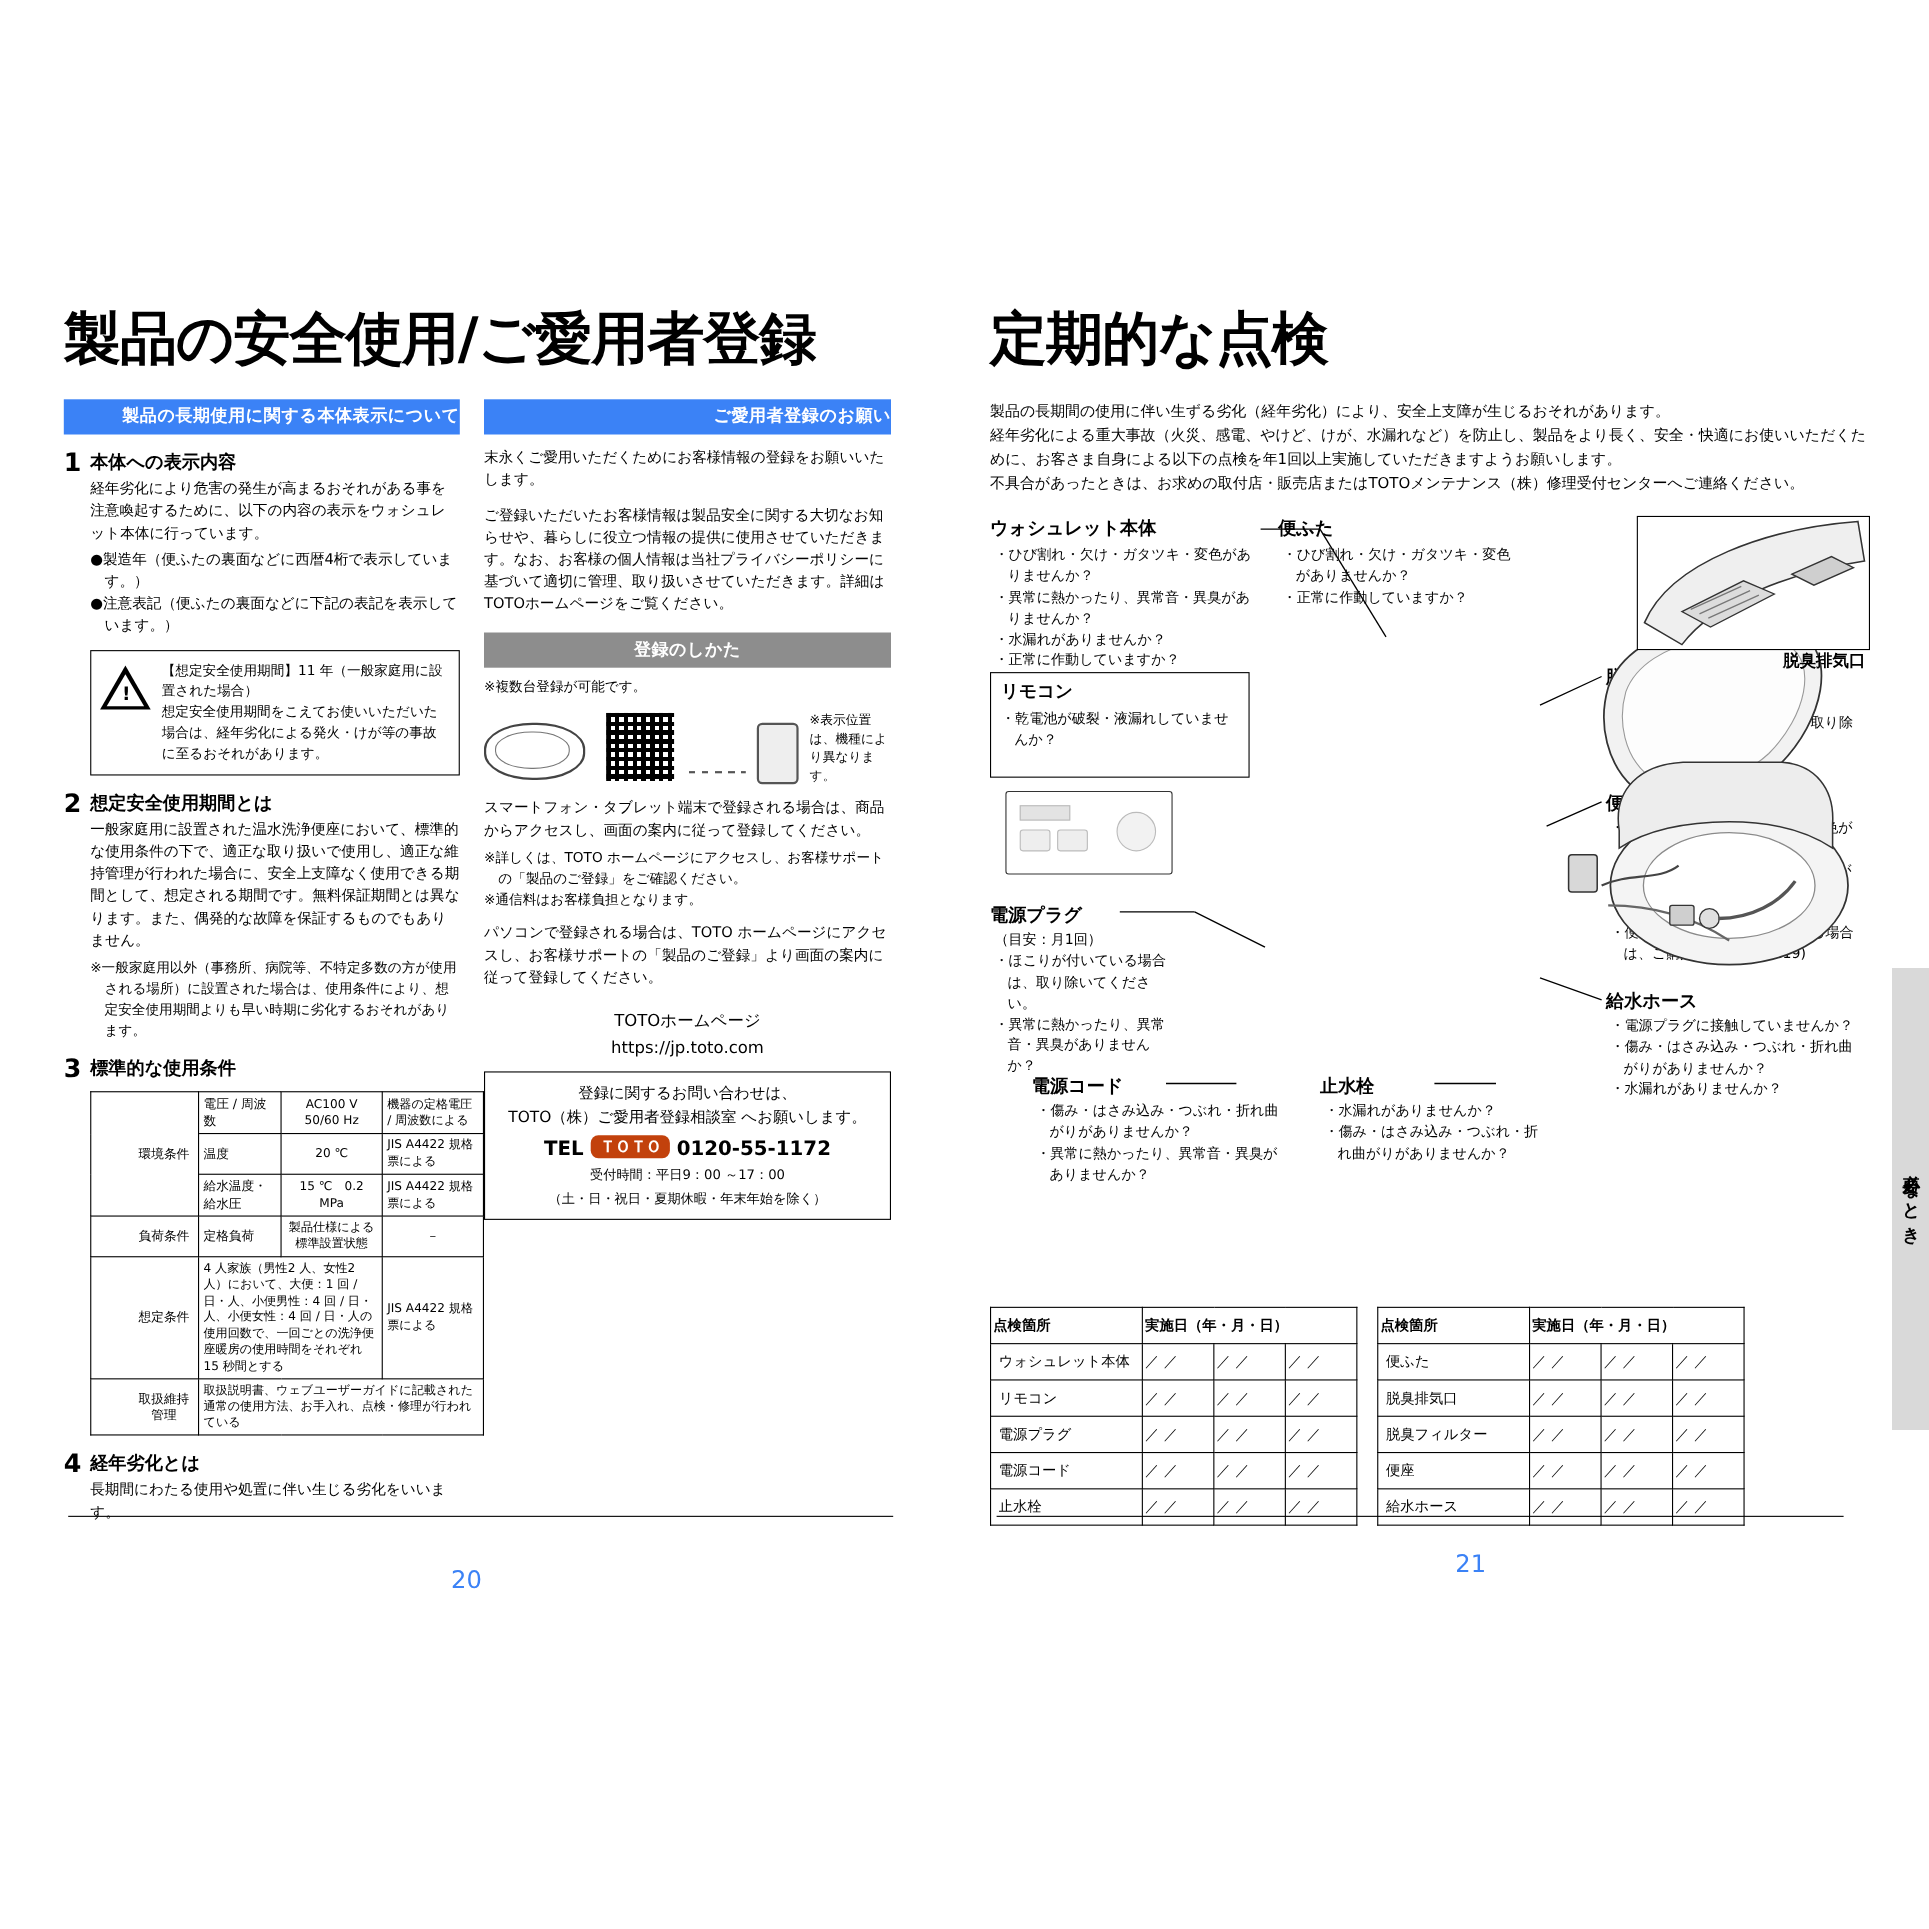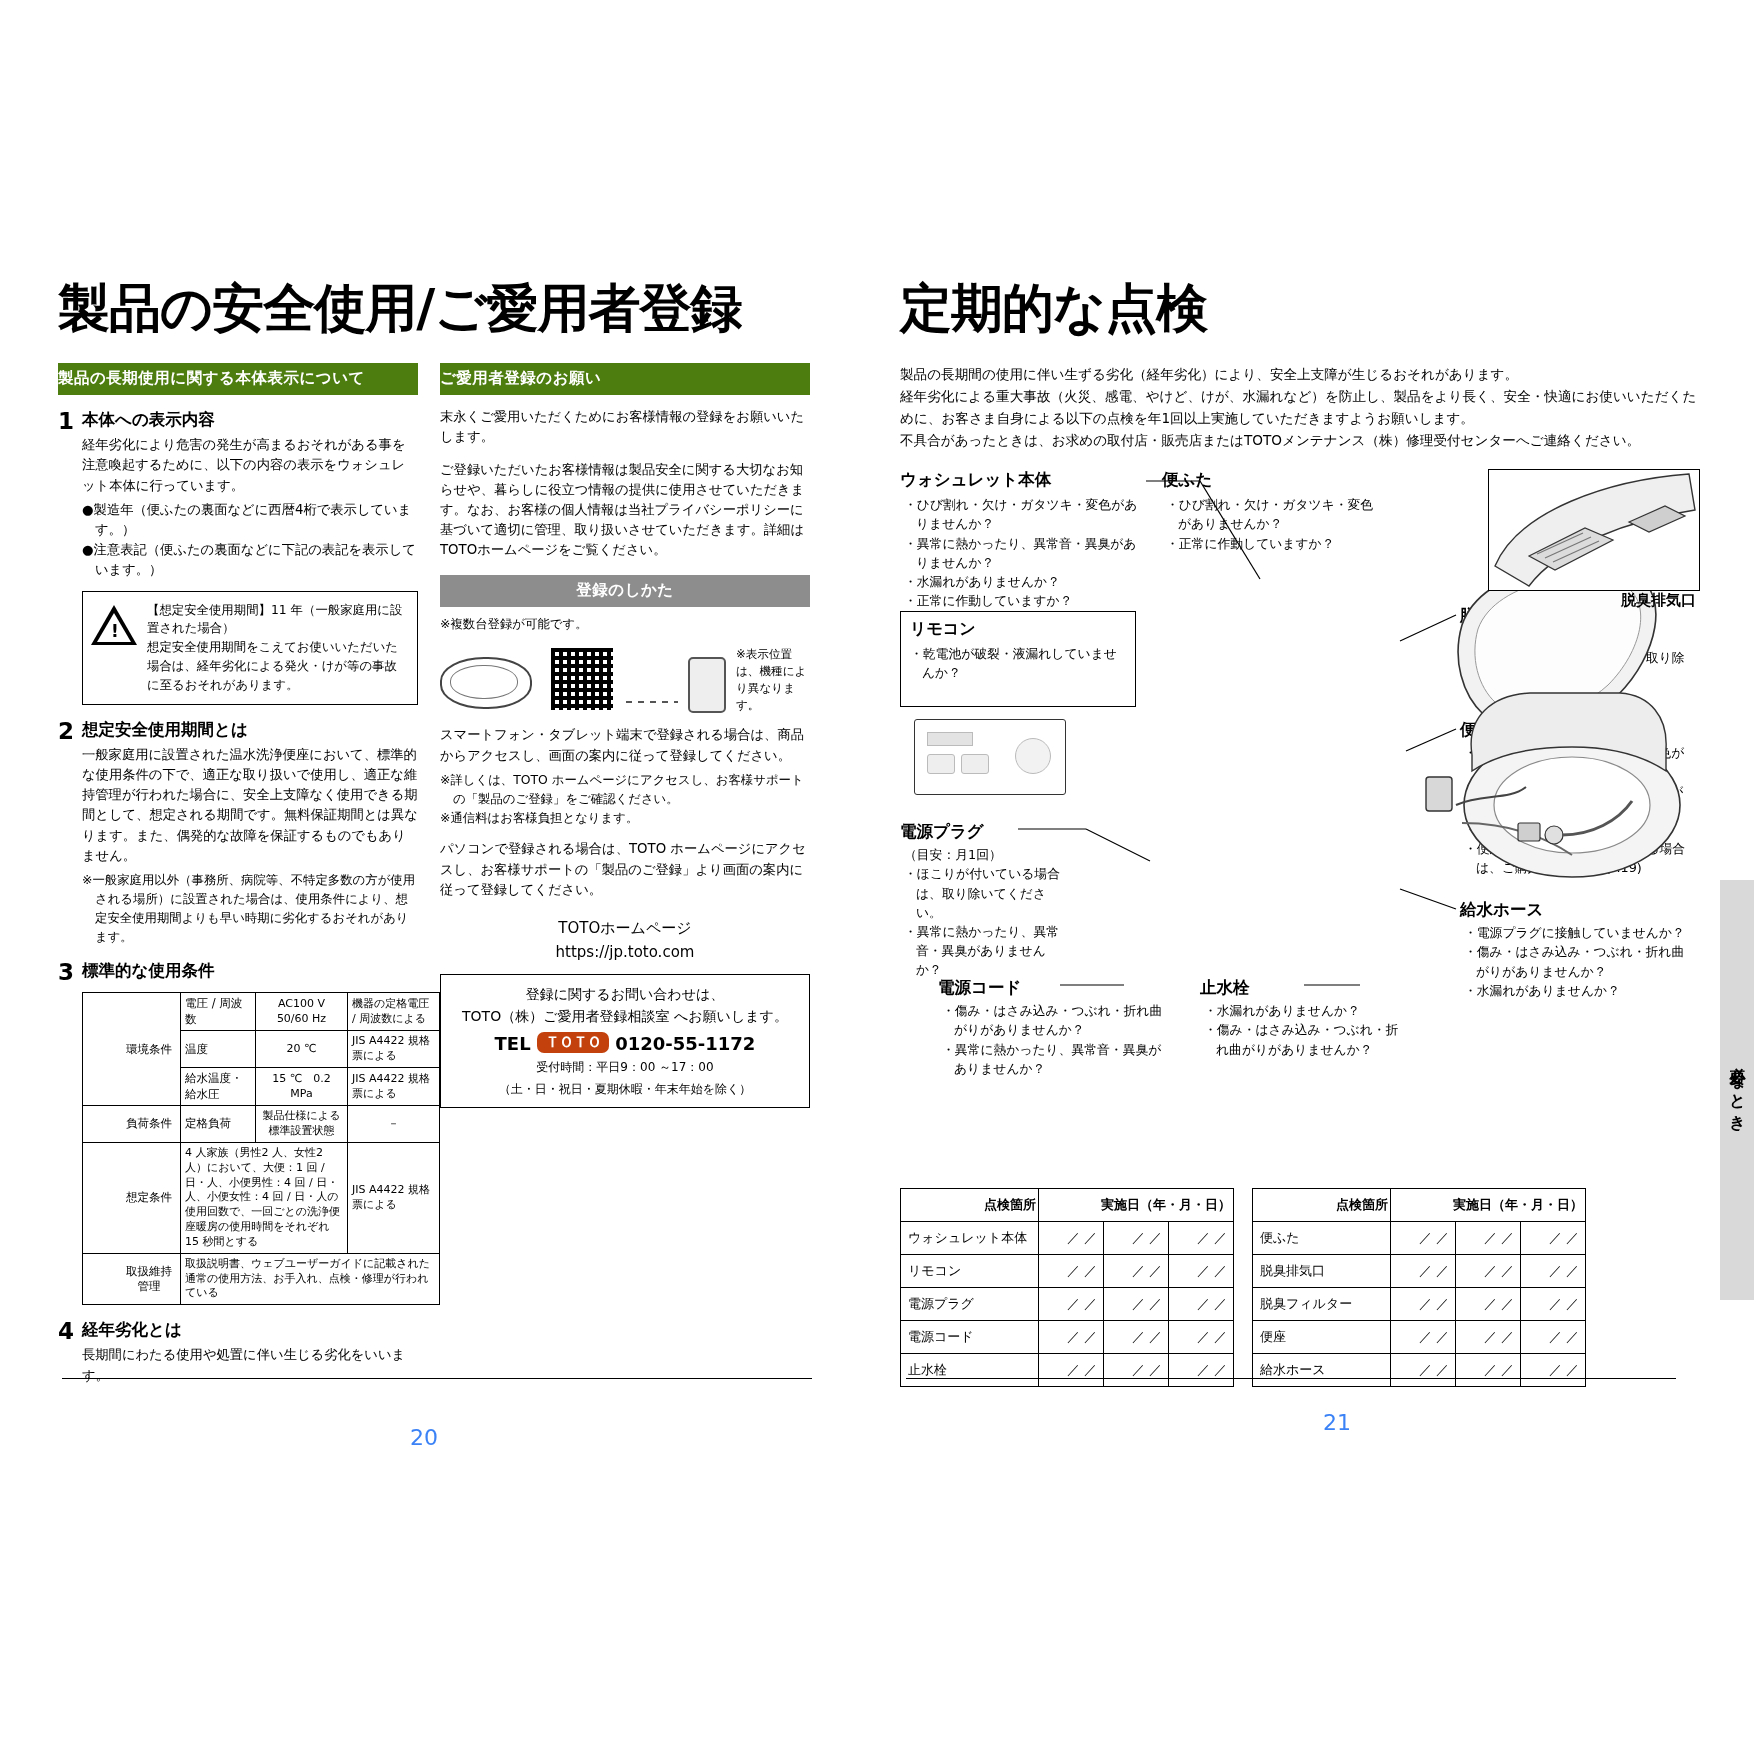--- a/index.html
+++ b/index.html
@@ -15,22 +15,22 @@
 
   
   .col-left{position:absolute;left:58px;top:280px;width:760px;}
   .col-right{position:absolute;left:900px;top:280px;width:800px;}
 
   h1.big{
     font-size:52px;font-weight:bold;letter-spacing:-1px;margin:0 0 26px 0;
     line-height:1.1;
   }
   .hdr-bar{
-    background:#4d7c0f;color:#fff;font-size:15.5px;font-weight:bold;
-    text-align:left;padding:5px 0 6px 0;letter-spacing:.5px;
+    background:#3b82f6;color:#fff;font-size:15.5px;font-weight:bold;
+    text-align:right;padding:5px 0 6px 0;letter-spacing:.5px;
   }
   .hdr-bar-gray{
     background:#8d8d8d;color:#fff;font-size:15.5px;font-weight:bold;
     text-align:center;padding:5px 0 6px 0;letter-spacing:.5px;
   }
 
   
   .lc-inner{display:flex;gap:22px;}
   .lc-a{width:360px;}
   .lc-b{width:370px;}
@@ -107,21 +107,21 @@
     position:absolute;right:0;top:36px;width:278px;height:430px;
   }
   .zoombox{
     position:absolute;right:0;top:0;width:210px;height:120px;border:1px solid #000;background:#fff;
     overflow:hidden;
   }
 
   
   .check-wrap{position:absolute;left:900px;top:1188px;width:800px;display:flex;gap:18px;}
   table.chk{border-collapse:collapse;font-size:13px;}
-  table.chk th,table.chk td{border:1px solid #000;padding:4px 2px;text-align:right;height:24px;}
+  table.chk th,table.chk td{border:1px solid #000;padding:4px 2px;text-align:left;height:24px;}
   table.chk th{font-weight:bold;}
   table.chk td.name{text-align:left;padding-left:7px;width:128px;}
   table.chk td.slot{width:60px;letter-spacing:4px;}
 
   
   .side-tab{
     position:absolute;right:0;top:880px;width:34px;height:420px;background:#d9d9d9;
   }
   .side-tab span{
     position:absolute;left:50%;top:50%;transform:translate(-50%,-50%);

